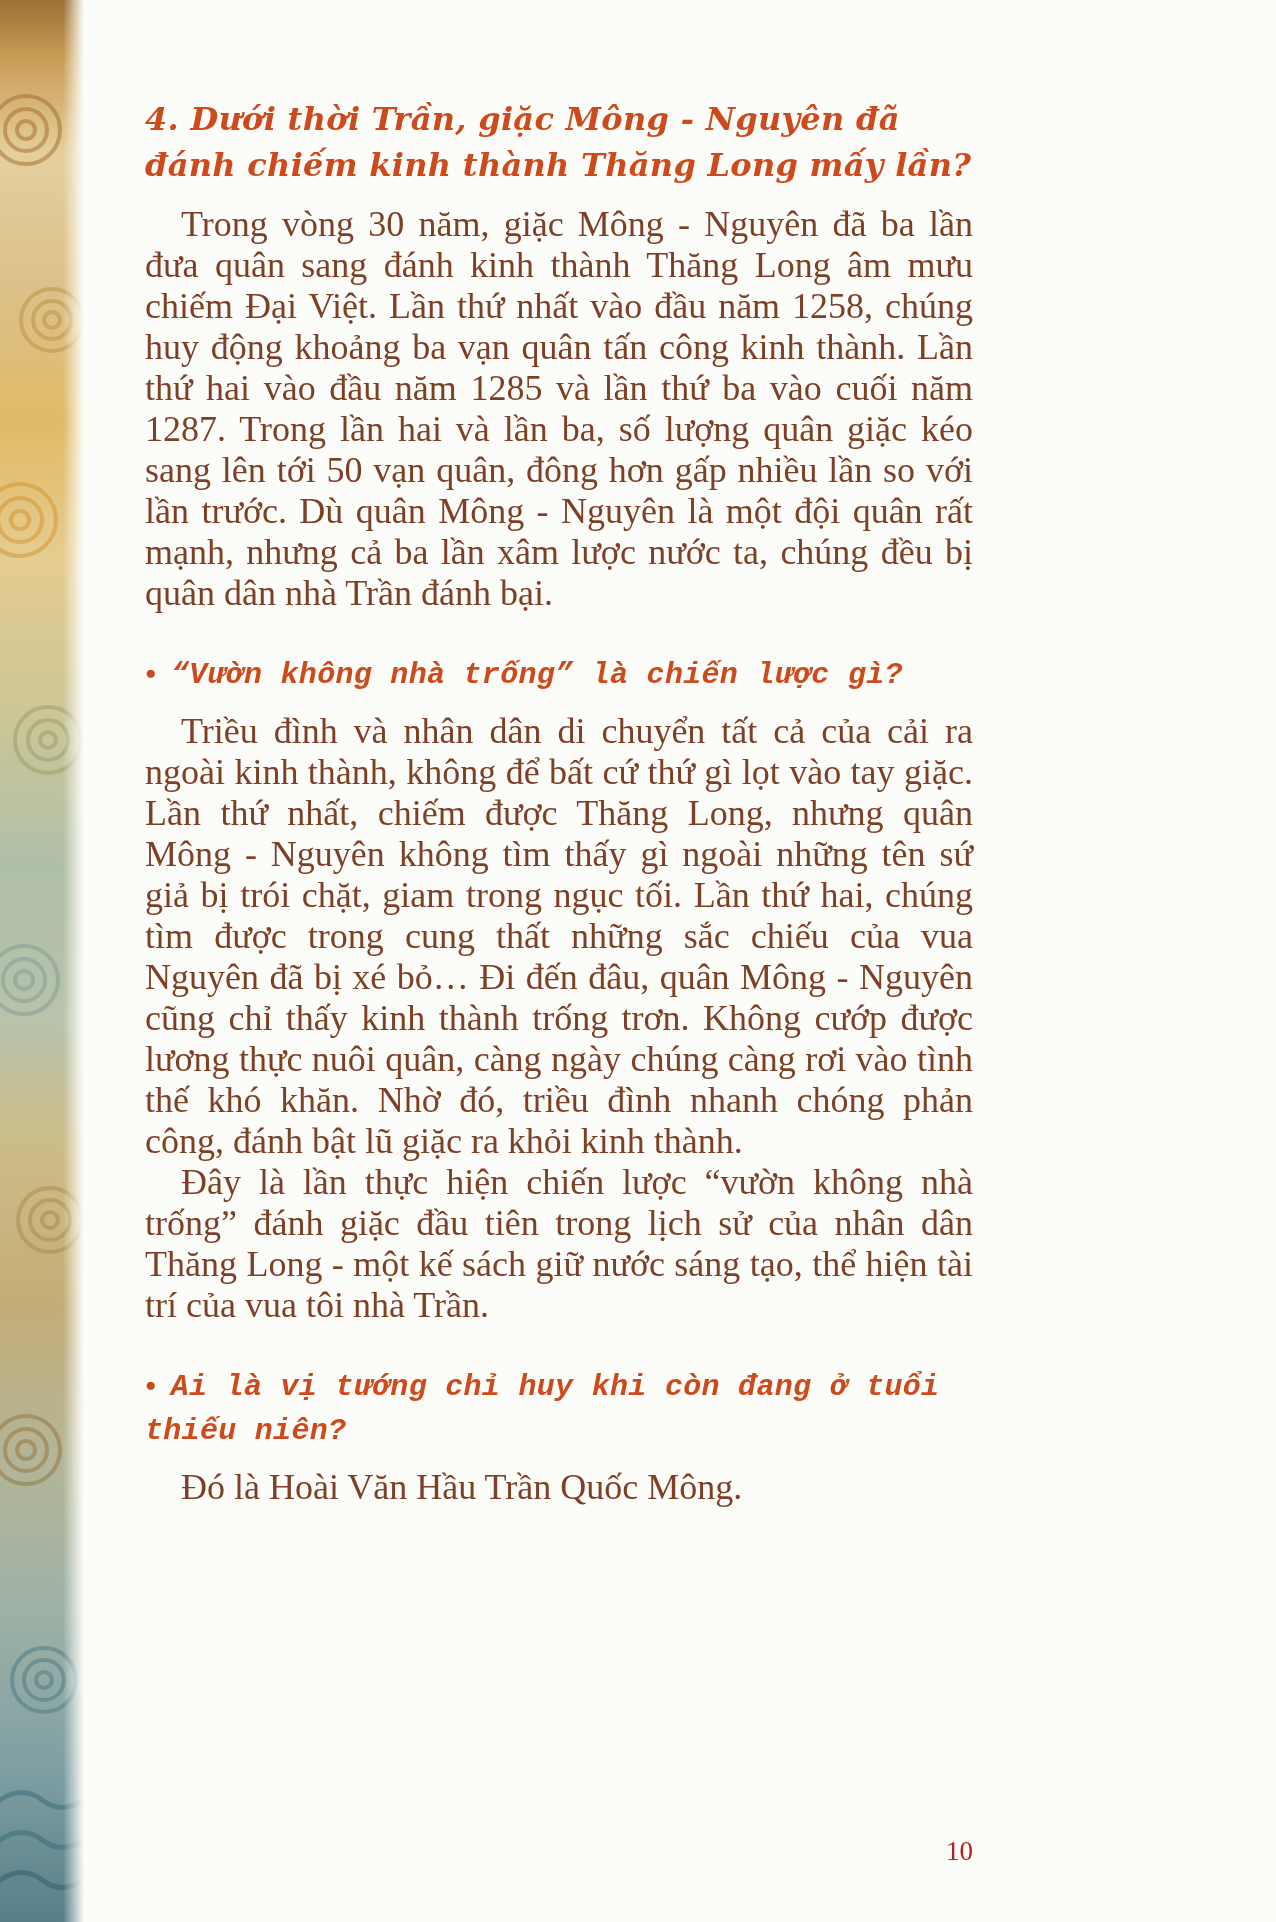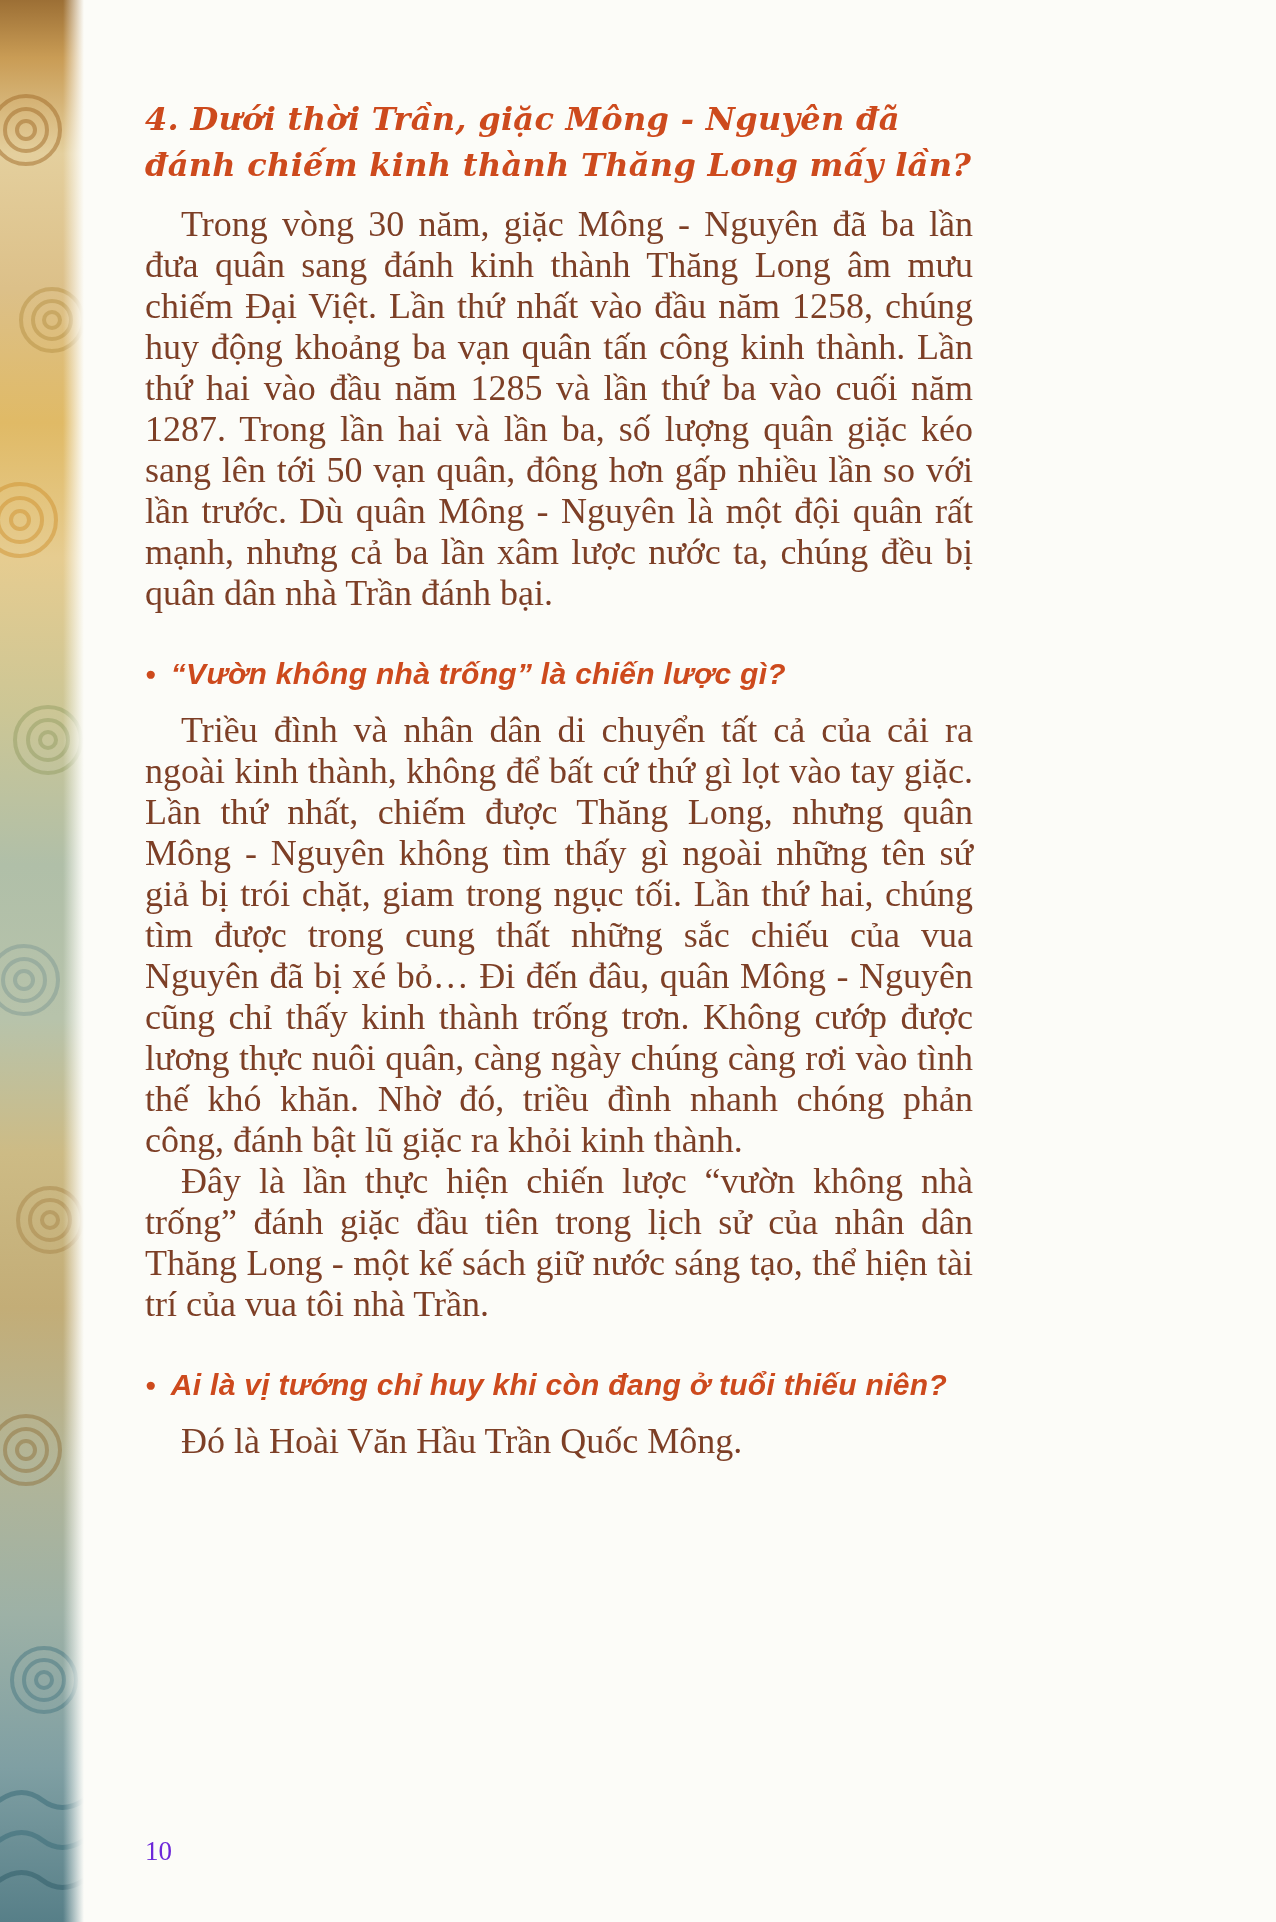--- a/index.html
+++ b/index.html
@@ -38,44 +38,44 @@
   p.body {
     font-size: 36px;
     line-height: 41px;
     text-align: justify;
     margin: 0;
     text-indent: 36px;
     color: #7d3f26;
   }
   .section-title {
     margin: 38px 0 14px 0;
-    font-family: Liberation Sans, sans-serif;
+    font-family: Liberation Mono, monospace;
     font-style: italic;
     font-weight: bold;
     font-size: 30px;
     line-height: 44px;
     color: #cd4a1d;
     letter-spacing: 0.3px;
   }
   .bullet {
     display: inline-block;
     font-style: normal;
     font-size: 19px;
     vertical-align: 4px;
     margin-right: 14px;
     color: #cd4a1d;
   }
   .page-number {
     position: absolute;
     left: 0;
     top: 1740px;
     width: 100%;
-    text-align: left;
+    text-align: right;
     font-size: 27px;
-    color: #6d28d9;
+    color: #b91c1c;
   }
 </style>
 </head>
 <body>
 
 <div class="strip">
   <svg width="84" height="1922" viewBox="0 0 84 1922" xmlns="http://www.w3.org/2000/svg">
     <defs>
       <linearGradient id="g" x1="0" y1="0" x2="0" y2="1">
         <stop offset="0" stop-color="#9c6f35"></stop>

